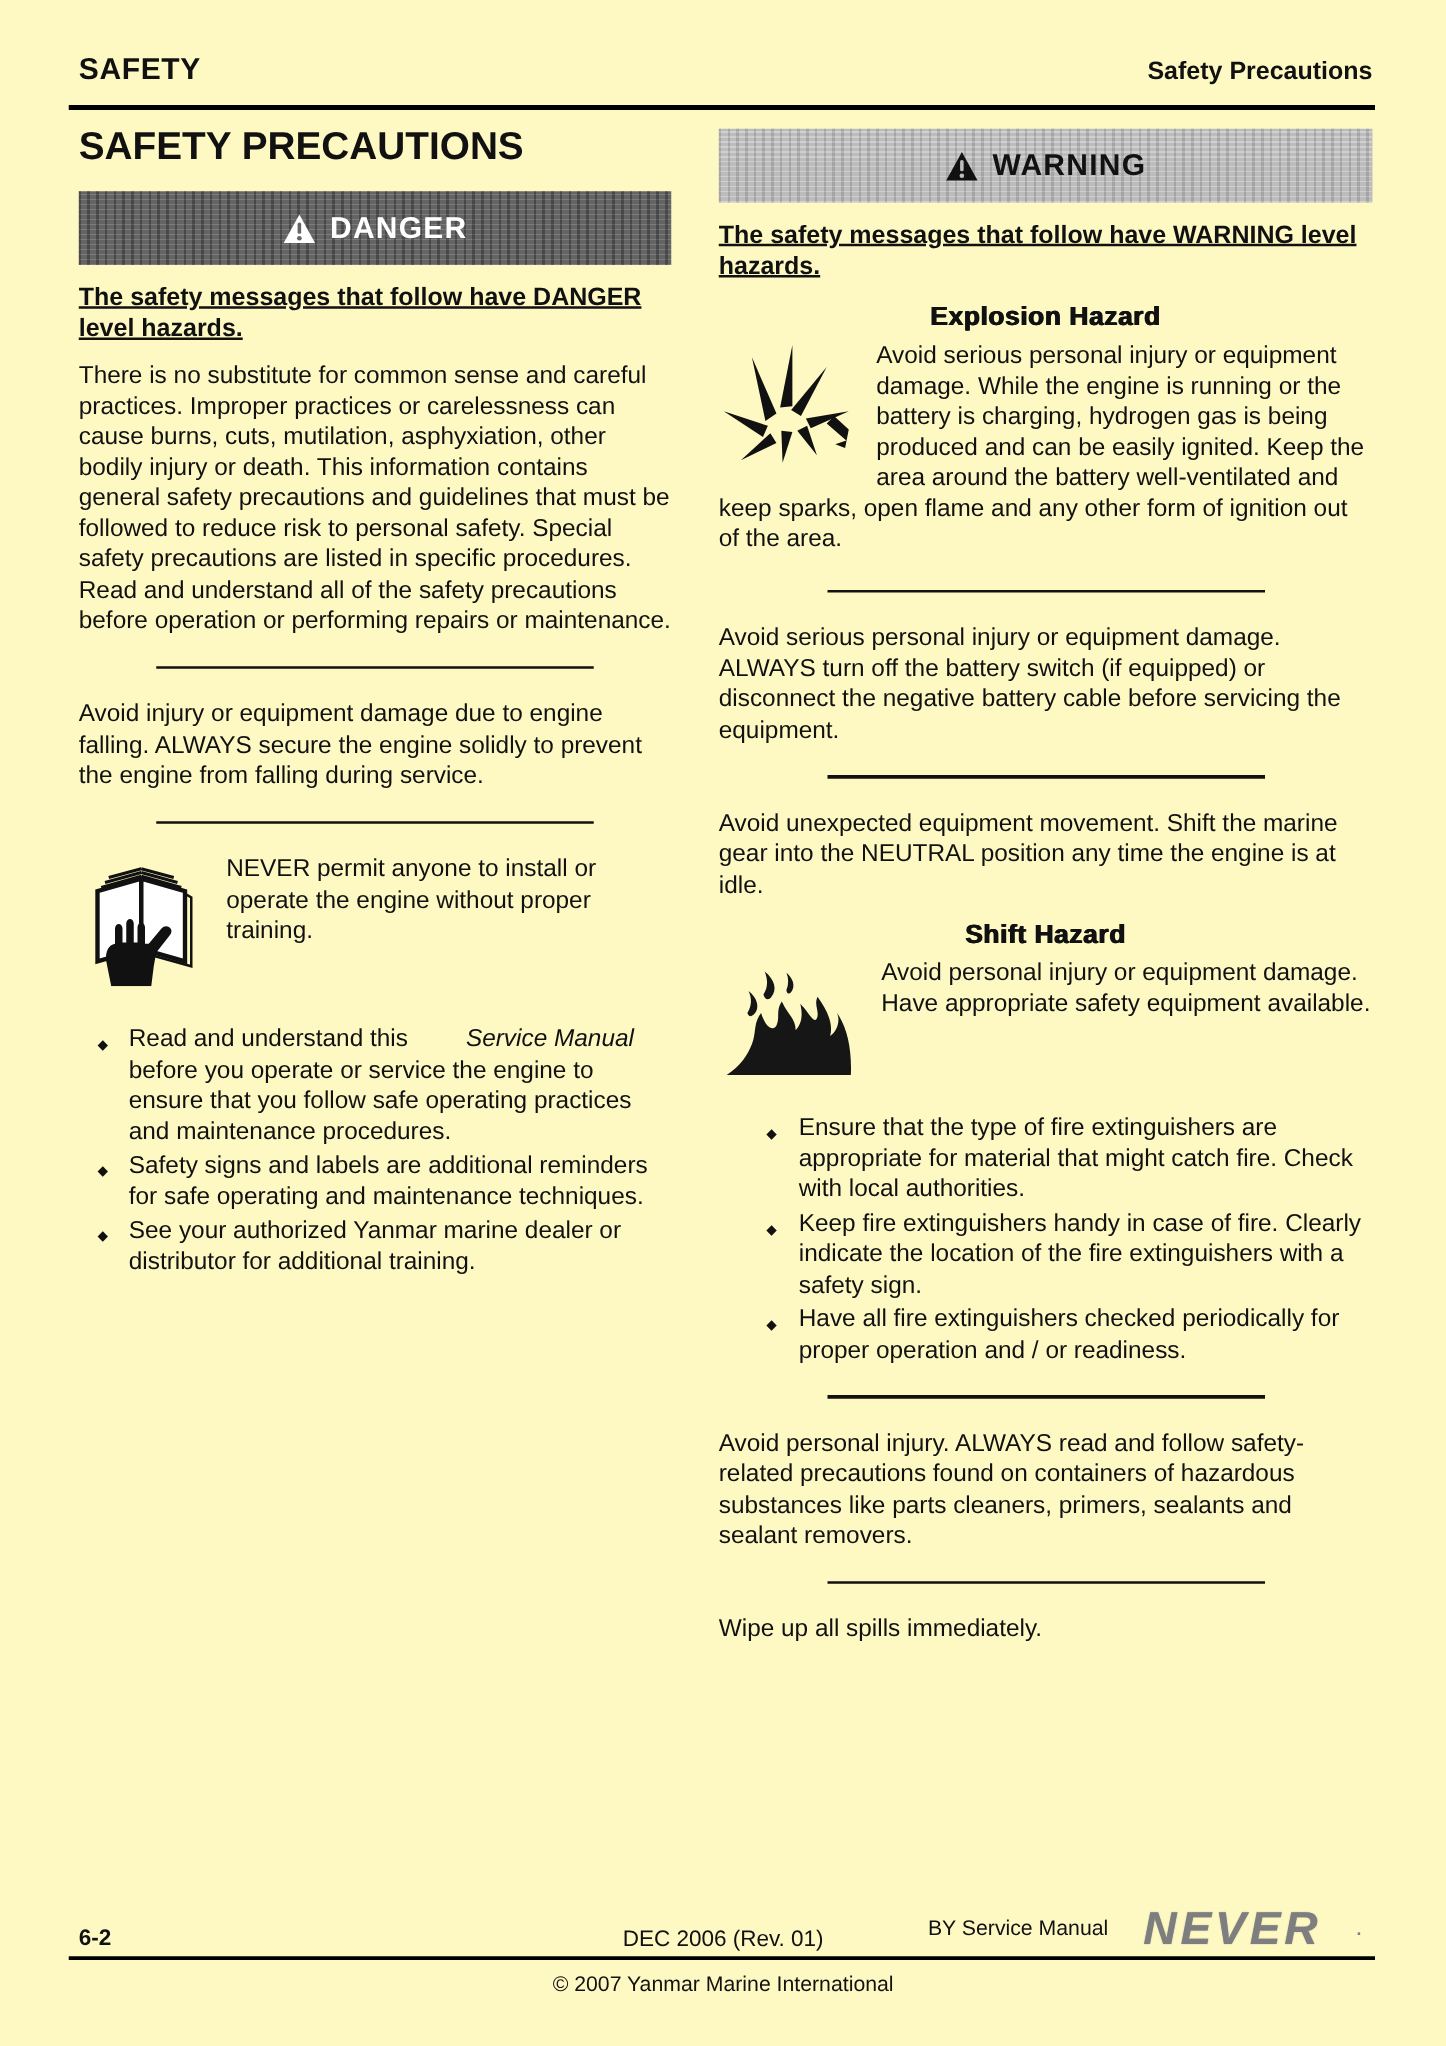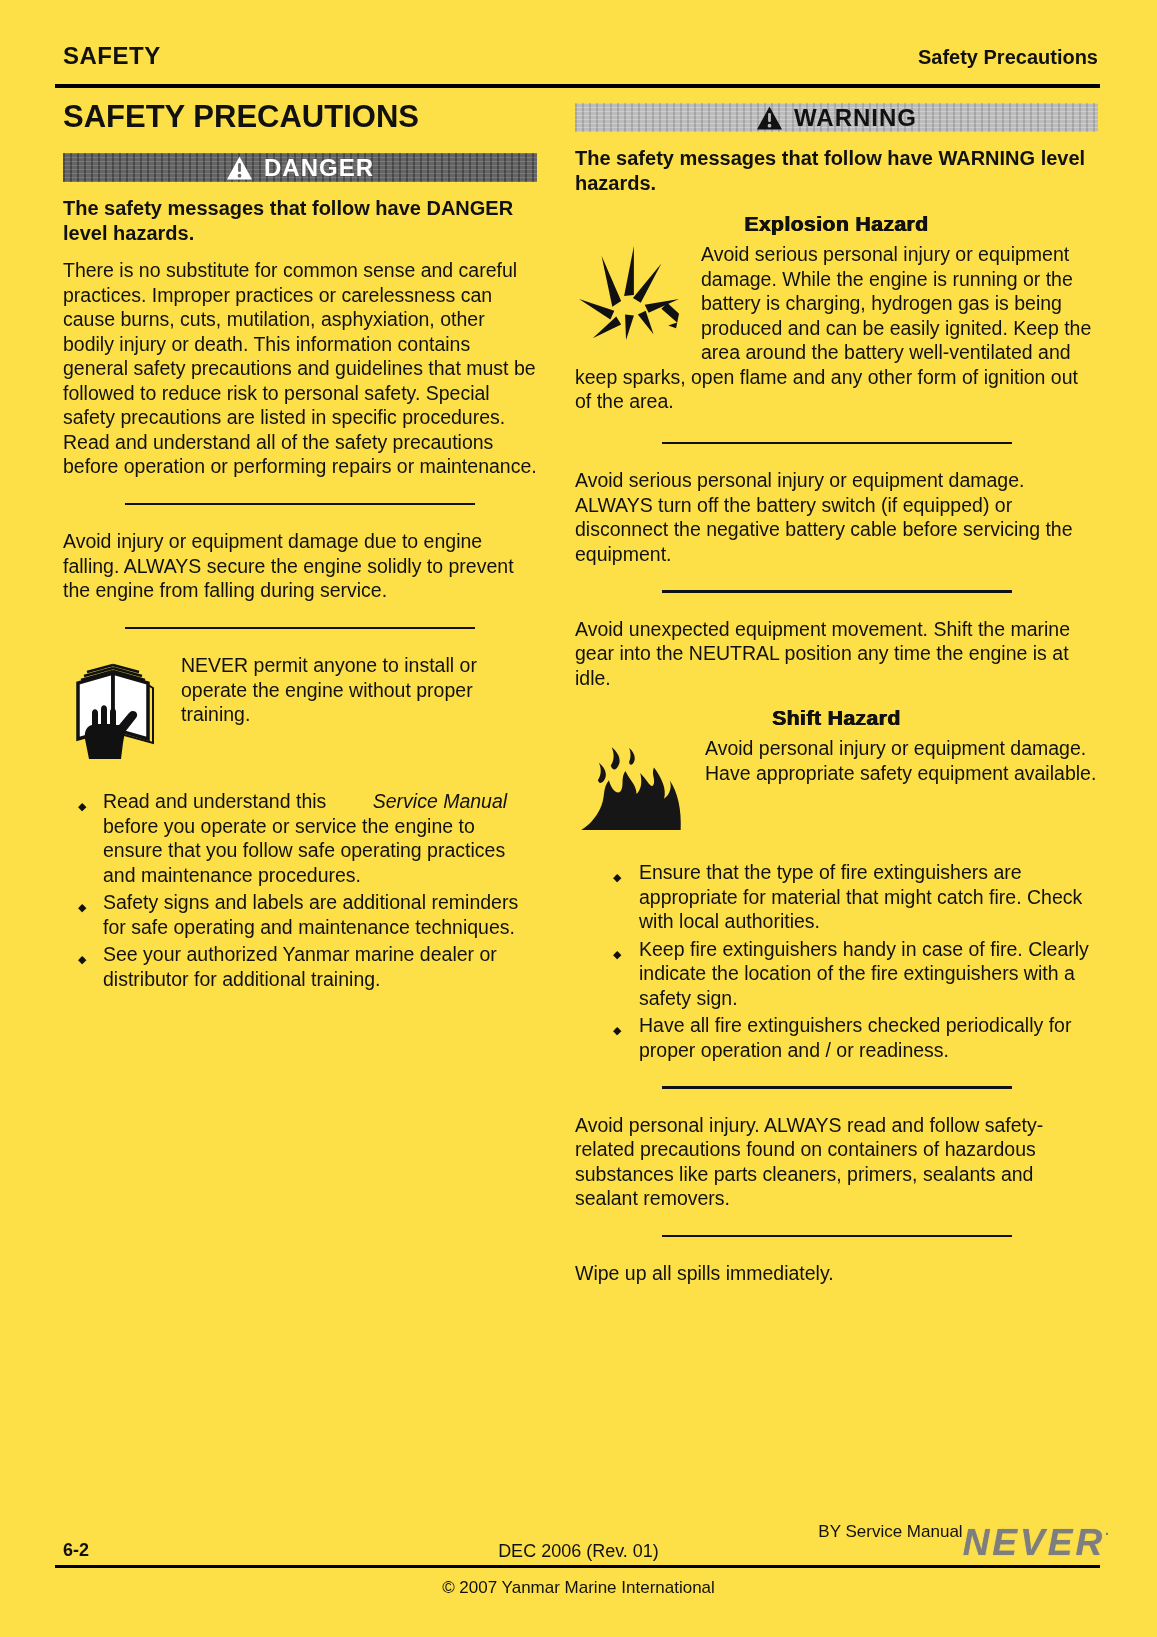--- a/index.html
+++ b/index.html
@@ -1,55 +1,55 @@
 <!DOCTYPE html>
 <html><head>
 <meta charset="utf-8">
 <style>
   html,body{margin:0;padding:0;background:#e8e8e8;}
   .page{
-    position:relative;width:1157px;height:1637px;background:#fde047;
+    position:relative;width:1157px;height:1637px;background:#fef9c3;
     font-family:"Liberation Sans",sans-serif;color:#111;margin:0 auto;
     overflow:hidden;
   }
   
   .page-header{position:absolute;top:42px;left:63px;right:59px;display:flex;justify-content:space-between;align-items:baseline;}
   .hdr-left{font-size:24px;font-weight:bold;letter-spacing:.5px;}
   .hdr-right{font-size:20px;font-weight:bold;}
   .header-rule{position:absolute;top:84px;left:55px;right:57px;height:4px;background:#000;}
 
   
   .col{position:absolute;top:97px;}
   .col-left{left:63px;width:474px;}
   .col-right{left:575px;top:103px;width:523px;}
 
   .page-title{font-size:31px;font-weight:bold;margin:2px 0 18px 0;}
 
   .banner{
-    height:29px;display:flex;align-items:center;justify-content:center;gap:11px;
+    height:59px;display:flex;align-items:center;justify-content:center;gap:11px;
     font-size:24px;font-weight:bold;letter-spacing:1px;
   }
   .banner-danger{
     background-color:#646464;
     background-image:
       repeating-linear-gradient(90deg, rgba(0,0,0,.28) 0 2px, transparent 2px 7px),
       repeating-linear-gradient(0deg, rgba(255,255,255,.16) 0 1px, transparent 1px 4px);
     color:#fff;margin-bottom:14px;
   }
   .banner-warning{
     background-color:#bcbcbc;
     background-image:
       repeating-linear-gradient(90deg, rgba(0,0,0,.13) 0 2px, transparent 2px 7px),
       repeating-linear-gradient(0deg, rgba(255,255,255,.30) 0 1px, transparent 1px 4px);
     color:#111;margin-bottom:14px;
   }
   .tri{flex:0 0 auto;display:block;}
 
   p{font-size:19.5px;line-height:24.5px;margin:12px 0;}
-  .intro{font-weight:bold;font-size:20px;line-height:25px;margin:14px 0 12px;}
+  .intro{font-weight:bold;font-size:20px;line-height:25px;margin:14px 0 12px;text-decoration:underline;}
 
   .divider{width:350px;height:2.5px;background:#111;margin:24px auto 24px;}
 
   .hazard-title{
     text-align:center;font-size:21px;font-weight:bold;margin:16px 0 4px;
     letter-spacing:.5px;
     text-shadow:.5px 0 0 currentColor,-.5px 0 0 currentColor;
   }
 
   .icon-note{margin:6px 0 14px;}
@@ -61,21 +61,21 @@
   ul.bullets li{position:relative;padding-left:40px;font-size:19.5px;line-height:24.5px;margin:0 0 3px 0;}
   ul.bullets li::before{content:"\25C6";position:absolute;left:15px;top:5px;font-size:11px;color:#111;}
   ul.bullets-right li{padding-left:64px;}
   ul.bullets-right li::before{left:38px;}
   .it{font-style:italic;margin-left:41px;}
 
   
   .footer-rule{position:absolute;left:55px;right:57px;top:1565px;height:3px;background:#000;}
   .footer-left{position:absolute;left:63px;top:1540px;font-size:18px;font-weight:bold;}
   .footer-center{position:absolute;left:0;right:0;top:1541px;text-align:center;font-size:18px;}
-  .footer-right{position:absolute;right:48px;top:1522px;display:flex;align-items:flex-start;gap:0;}
+  .footer-right{position:absolute;right:68px;top:1522px;display:flex;align-items:center;gap:28px;}
   .footer-manual{font-size:17px;}
   .brand-logo{
     font-size:37px;font-weight:900;font-style:italic;letter-spacing:3px;
     color:#7e7e7e;
     text-shadow:0 0 1px #9a9a9a;
     font-family:"Liberation Sans",sans-serif;
   }
   .brand-mark{font-size:14px;font-weight:bold;color:#7e7e7e;}
   .copyright{position:absolute;left:0;right:0;top:1578px;text-align:center;font-size:17px;}
 </style>

